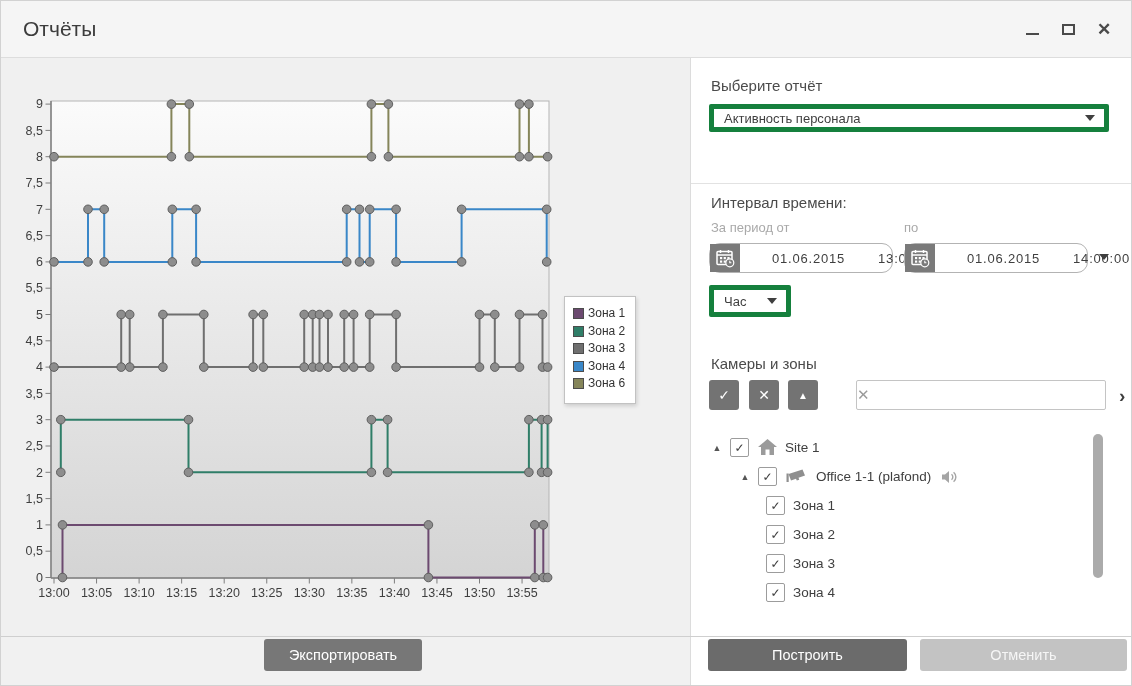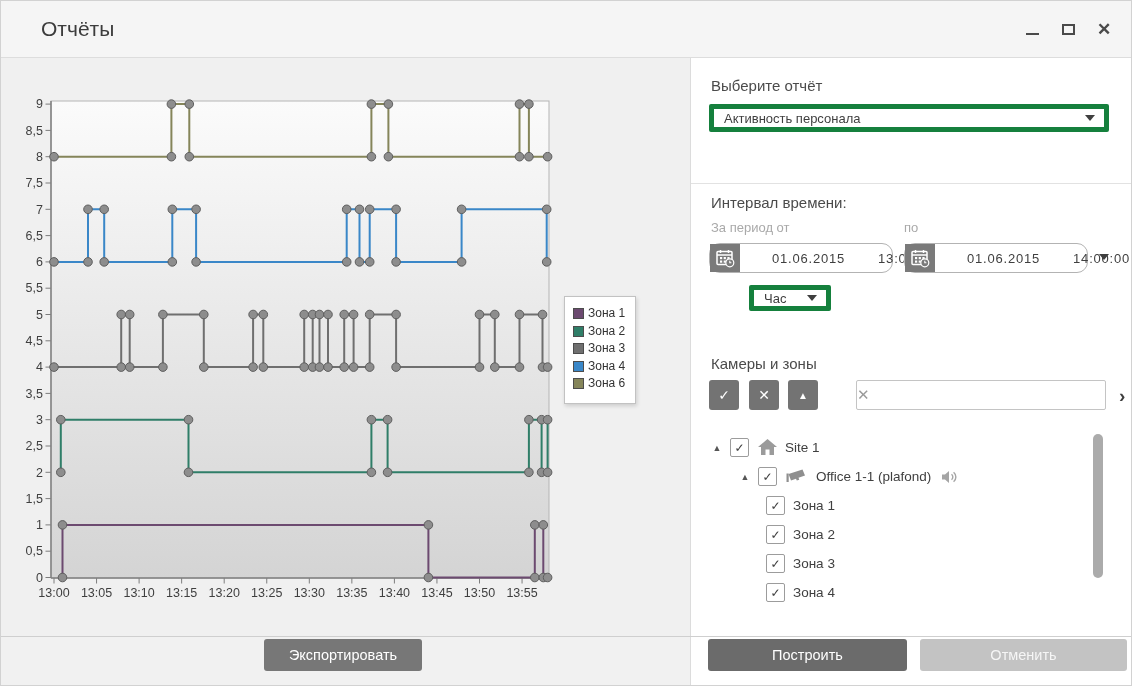--- a/index.html
+++ b/index.html
@@ -1,19 +1,19 @@
 <!DOCTYPE html>
 <html><head>
 <meta charset="utf-8">
 <style>
   html,body{margin:0;padding:0;background:#e9e9e9;font-family:"Liberation Sans",sans-serif;}
   .window{position:relative;width:1132px;height:686px;background:#f2f2f2;border:1px solid #d2d2d2;box-sizing:border-box;overflow:hidden;}
   
   .titlebar{height:57px;background:#f5f5f5;border-bottom:1px solid #ddd;display:flex;align-items:center;box-sizing:border-box;}
-  .title{margin-left:40px;font-size:21px;color:#3c3c3c;}
+  .title{margin-left:22px;font-size:21px;color:#3c3c3c;}
   .win-controls{margin-left:auto;margin-right:14px;display:flex;gap:10px;}
   .win-btn{width:26px;height:26px;display:flex;align-items:center;justify-content:center;color:#4a4a4a;cursor:pointer;}
   .win-btn.min span{display:block;width:13px;border-bottom:2px solid #4a4a4a;margin-top:10px;}
   .win-btn.max span{display:block;width:13px;height:11px;border:2px solid #4a4a4a;box-sizing:border-box;}
   .win-btn.close{font-size:17px;font-weight:bold;}
   
   .main{display:flex;height:578px;}
   .chart-panel{position:relative;width:690px;background:#f0f0f0;border-right:1px solid #dcdcdc;box-sizing:border-box;flex:none;}
   .chart-panel svg{position:absolute;left:0;top:0;}
   .legend{position:absolute;left:563px;top:238px;background:#fff;border:1px solid #c2c2c2;box-shadow:1px 2px 4px rgba(0,0,0,.15);padding:8px 10px 10px 8px;}
@@ -325,21 +325,21 @@
             <circle cx="14.8" cy="14.8" r="4" fill="#7a7a7a" stroke="#fff" stroke-width="1.2"></circle>
             <path d="M14.8 12.8 v2 h1.6" fill="none" stroke="#fff" stroke-width="1.1"></path>
           </svg>
         </span>
         <span class="date-txt">01.06.2015</span>
         <span class="time-txt">14:00:00</span>
       </div>
 
       <span class="abs caret lone" style="left:408px;top:196px;"></span>
 
-      <div class="abs select" style="left:18px;top:227px;width:82px;height:26px;margin-left:40px;">
+      <div class="abs select" style="left:18px;top:227px;width:82px;height:32px;">
         <span class="txt">Час</span>
         <span class="caret"></span>
       </div>
 
       <div class="abs section-label" style="left:20px;top:297px;">Камеры и зоны</div>
 
       <div class="abs tool-btn" style="left:18px;top:322px;">
           <span>✓</span>
         </div>
       <div class="abs tool-btn" style="left:58px;top:322px;">

